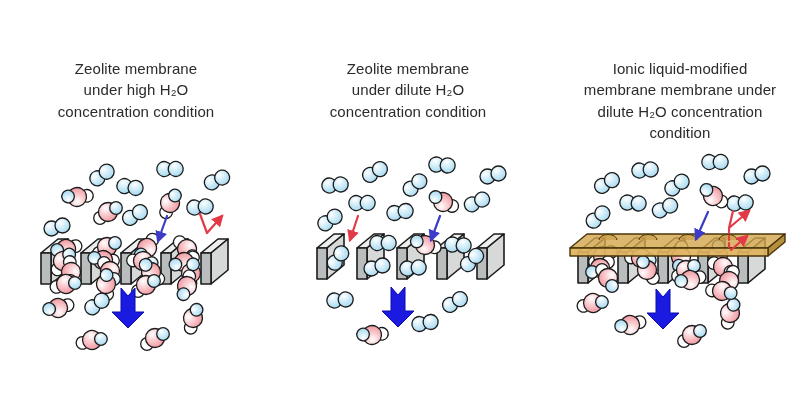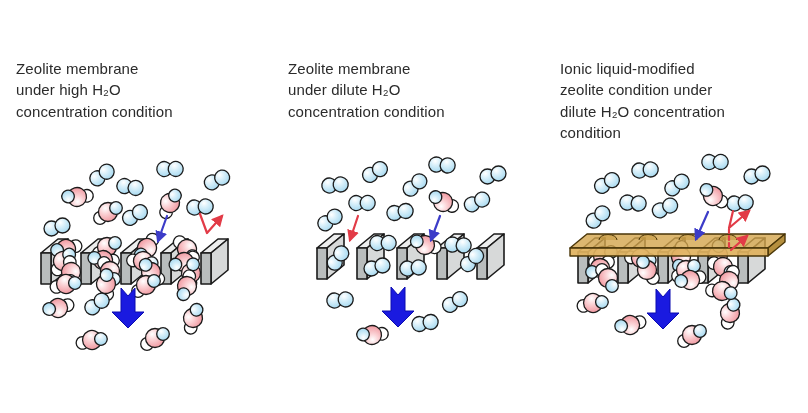--- a/index.html
+++ b/index.html
@@ -1,37 +1,37 @@
 <!DOCTYPE html>
 <html><head>
 <meta charset="utf-8">
 <style>
   html,body{margin:0;padding:0;background:#ffffff;}
   .figure{position:relative;width:808px;height:413px;background:#ffffff;overflow:hidden;
           font-family:"Liberation Sans","DejaVu Sans",sans-serif;}
-  .panel-title{position:absolute;top:58px;width:240px;text-align:left;
+  .panel-title{position:absolute;top:58px;width:240px;text-align:center;
                font-size:15px;line-height:1.42;color:#2b2b2b;white-space:pre-line;
                letter-spacing:0.1px;}
   #title-1{left:16px;}
   #title-2{left:288px;}
   #title-3{left:560px;}
   #scene{position:absolute;left:0;top:0;}
 </style>
 </head>
 <body>
 
 <div class="figure">
   <div id="title-1" class="panel-title">Zeolite membrane
 under high H₂O
 concentration condition</div>
   <div id="title-2" class="panel-title">Zeolite membrane
 under dilute H₂O
 concentration condition</div>
   <div id="title-3" class="panel-title">Ionic liquid-modified
-zeolite condition under
+membrane membrane under
 dilute H₂O concentration
 condition</div>
   <svg id="scene" width="808" height="413" viewBox="0 0 808 413">
       <defs>
         <radialGradient id="gO" cx="0.35" cy="0.3" r="0.85">
           <stop offset="0" stop-color="#ffffff"></stop>
           <stop offset="0.35" stop-color="#fbd3d6"></stop>
           <stop offset="1" stop-color="#ee8b94"></stop>
         </radialGradient>
         <radialGradient id="gB" cx="0.35" cy="0.3" r="0.85">

